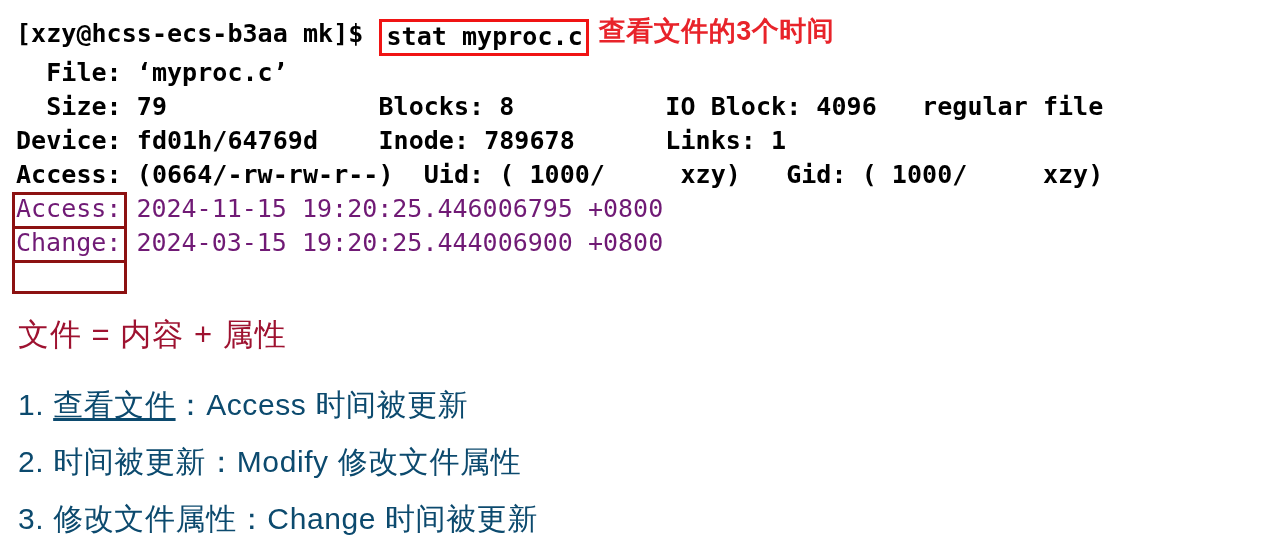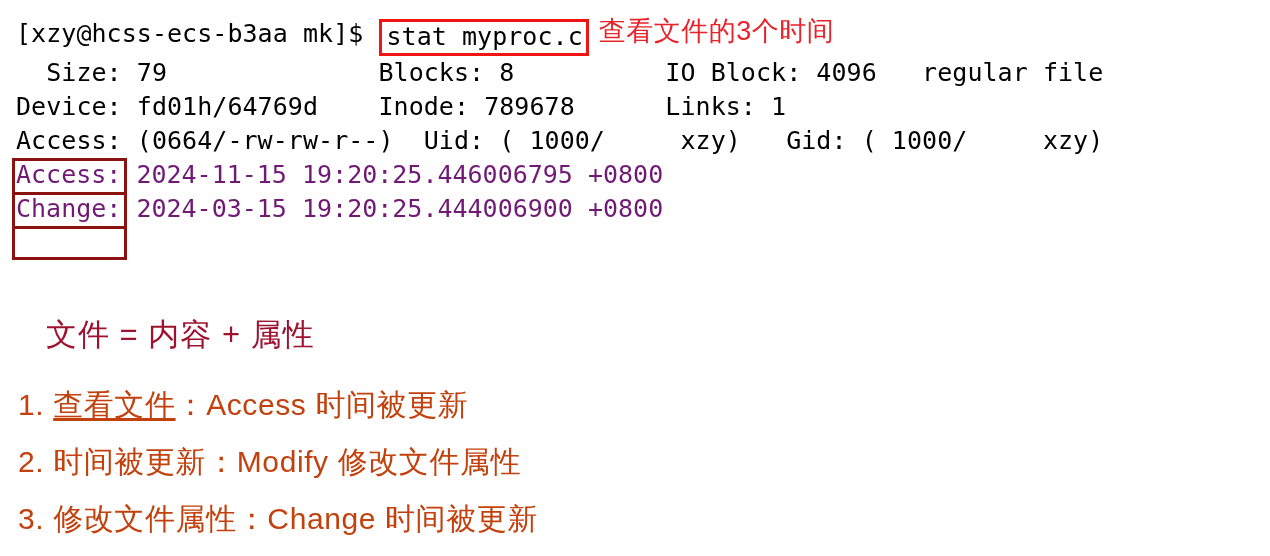--- a/index.html
+++ b/index.html
@@ -23,20 +23,21 @@
     width: 1250px;
   }
   .term-line {
     font-family: "DejaVu Sans Mono", monospace;
     font-size: 25px;
     line-height: 34px;
     color: #000000;
     white-space: pre;
     letter-spacing: 0.05px;
     position: relative;
+    font-weight: bold;
   }
 
   
   .cmd-box {
     display: inline-block;
     border: 3px solid #f01414;
     padding: 0px 3px 1px 4px;
     margin-left: 1px;
     line-height: 30px;
     vertical-align: -3px;
@@ -89,50 +90,50 @@
   
   .headline {
     position: absolute;
     left: 18px;
     top: 314px;
     font-family: "Liberation Sans", "DejaVu Sans", sans-serif;
     font-size: 31px;
     color: #9e1230;
     letter-spacing: 1px;
     white-space: pre;
-    margin-left: 28px;
   }
 
   
   .blue-list {
     position: absolute;
     left: 18px;
     top: 376px;
     width: 1200px;
   }
   .blue-item {
     font-family: "Liberation Sans", "DejaVu Sans", sans-serif;
     font-size: 30px;
     line-height: 57px;
-    color: #c2410c;
+    color: #0c4a6e;
     letter-spacing: 0.6px;
     white-space: pre;
   }
   .blue-item .underlined {
     text-decoration: underline;
     text-underline-offset: 3px;
   }
 </style>
 </head>
 <body>
 
 <div class="terminal">
 
   <div class="term-line"><span>[xzy@hcss-ecs-b3aa mk]$ </span><span class="cmd-box">stat myproc.c</span><span class="cmd-annotation">查看文件的3个时间</span></div>
 
+  <div class="term-line">  File: ‘myproc.c’</div>
   <div class="term-line">  Size: 79              Blocks: 8          IO Block: 4096   regular file</div>
   <div class="term-line">Device: fd01h/64769d    Inode: 789678      Links: 1</div>
   <div class="term-line">Access: (0664/-rw-rw-r--)  Uid: ( 1000/     xzy)   Gid: ( 1000/     xzy)</div>
 
   <div class="time-block">
     <div class="label-boxes">
       <div class="divider d1"></div>
       <div class="divider d2"></div>
     </div>
     <div class="time-line">Access: 2024-11-15 19:20:25.446006795 +0800</div>

